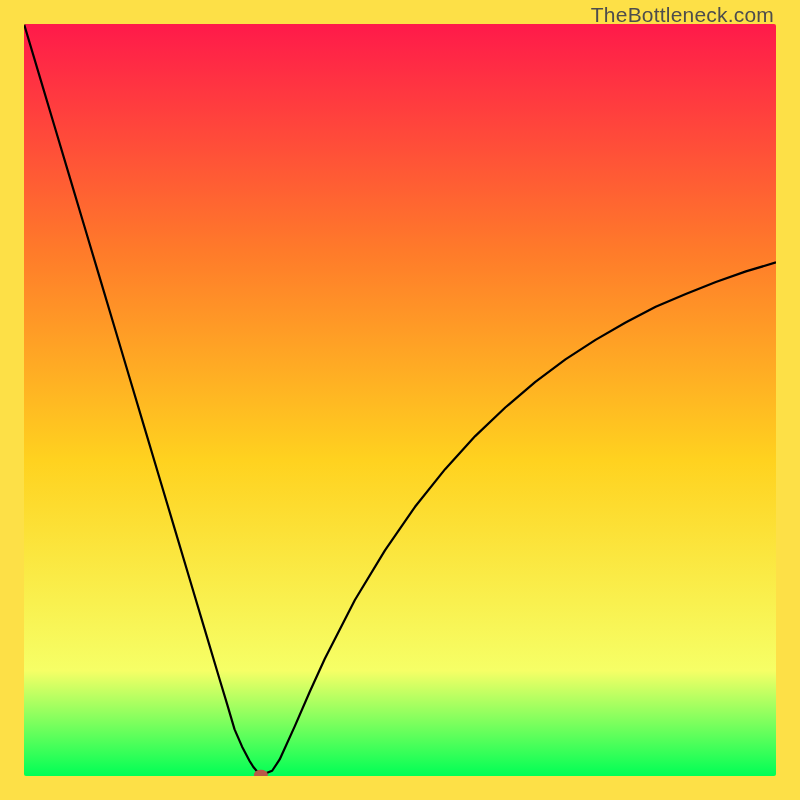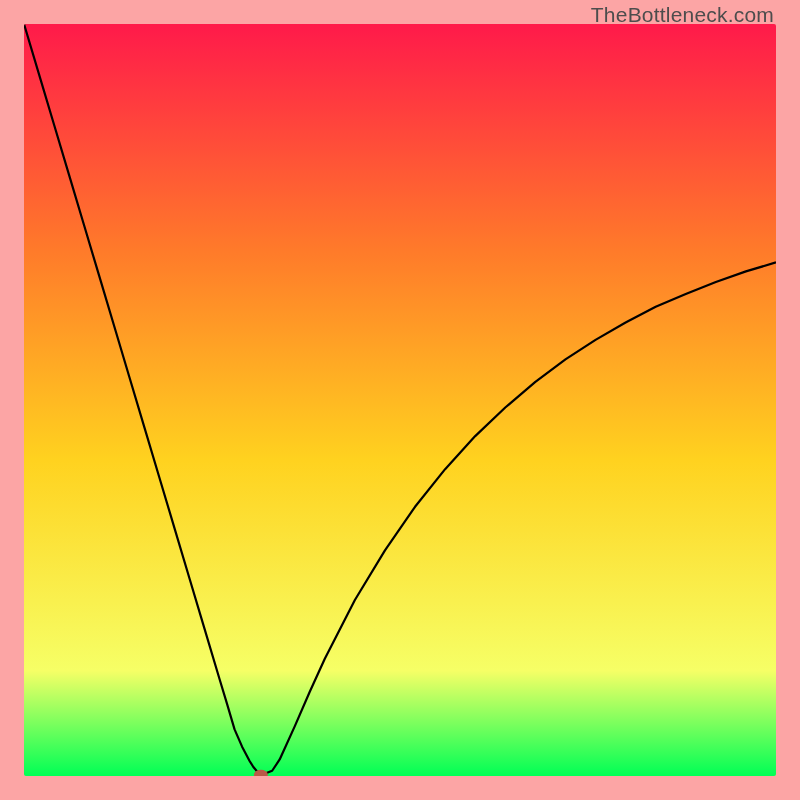--- a/index.html
+++ b/index.html
@@ -1,20 +1,20 @@
 <!DOCTYPE html>
 <html><head>
 <meta charset="utf-8">
 <style>
   * { margin: 0; padding: 0; box-sizing: border-box; }
   html, body { width: 800px; height: 800px; overflow: hidden; background: #000; }
   .frame {
     width: 800px;
     height: 800px;
-    background: #fca5a5;
+    background: #fde047;
     position: relative;
   }
   .plot-area-wrap {
     position: absolute;
     left: 24px;
     top: 24px;
     width: 752px;
     height: 752px;
   }
   .plot-bg {

